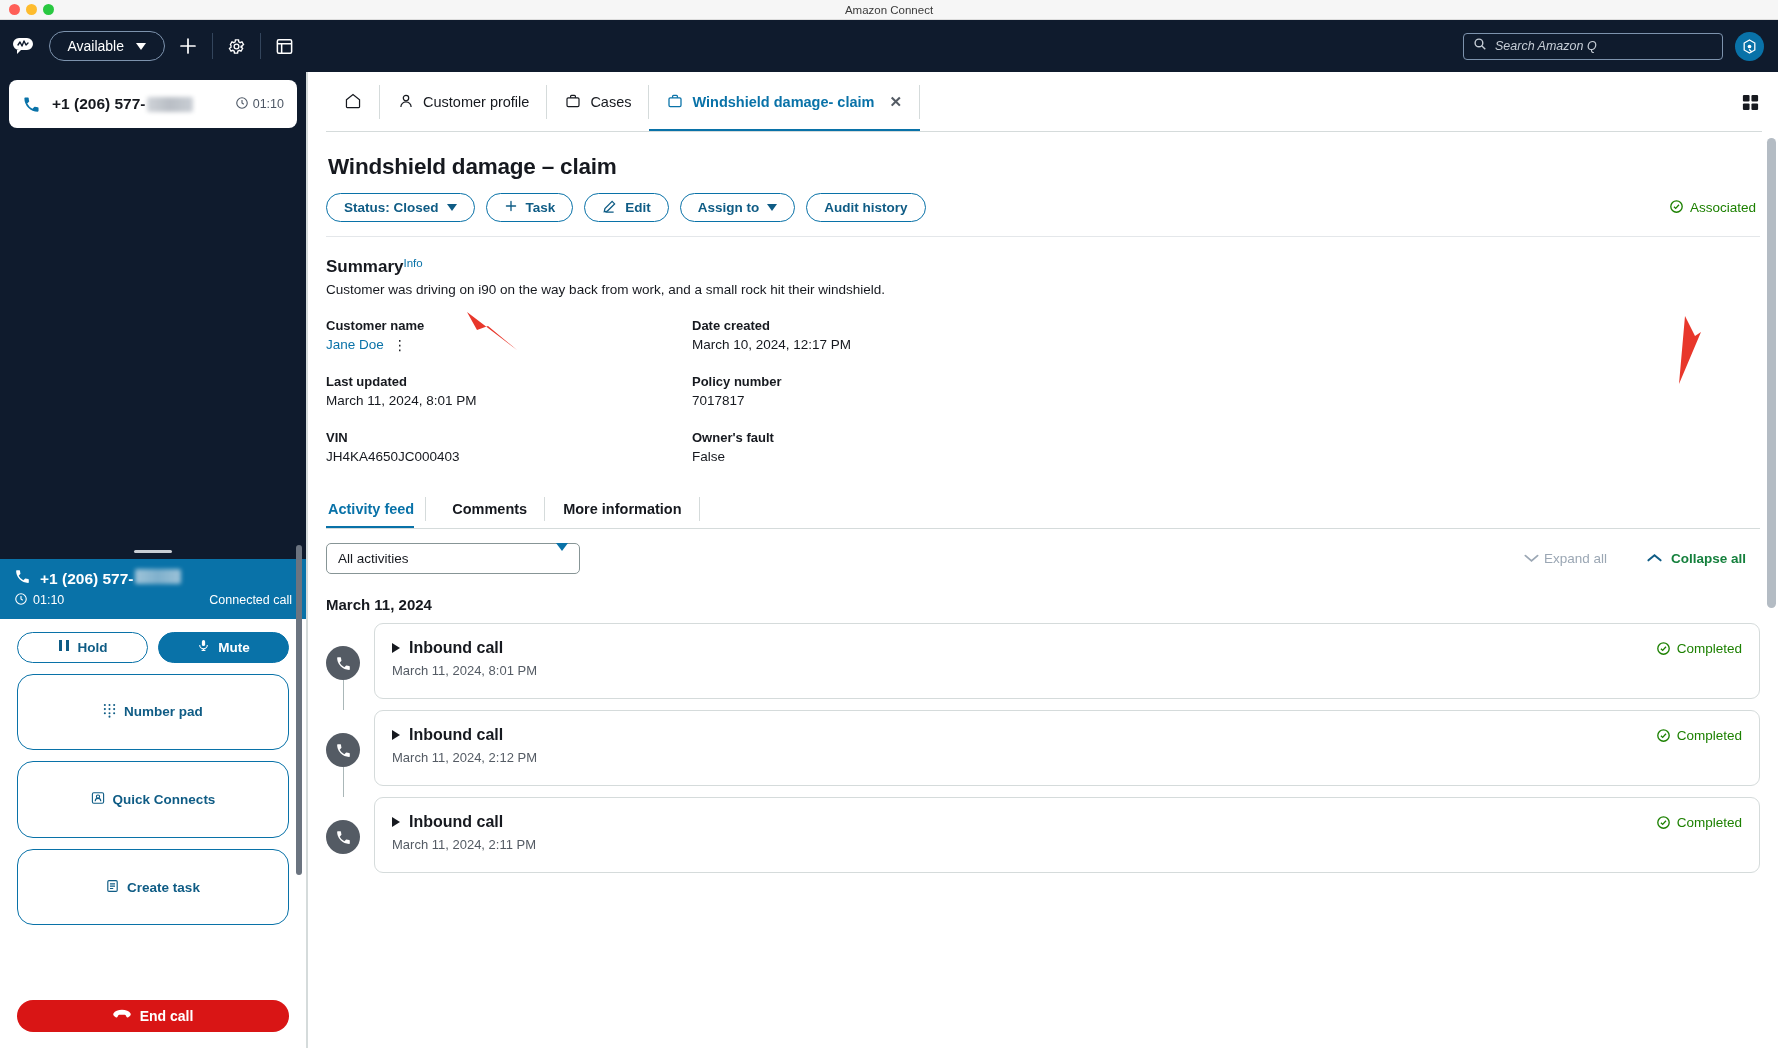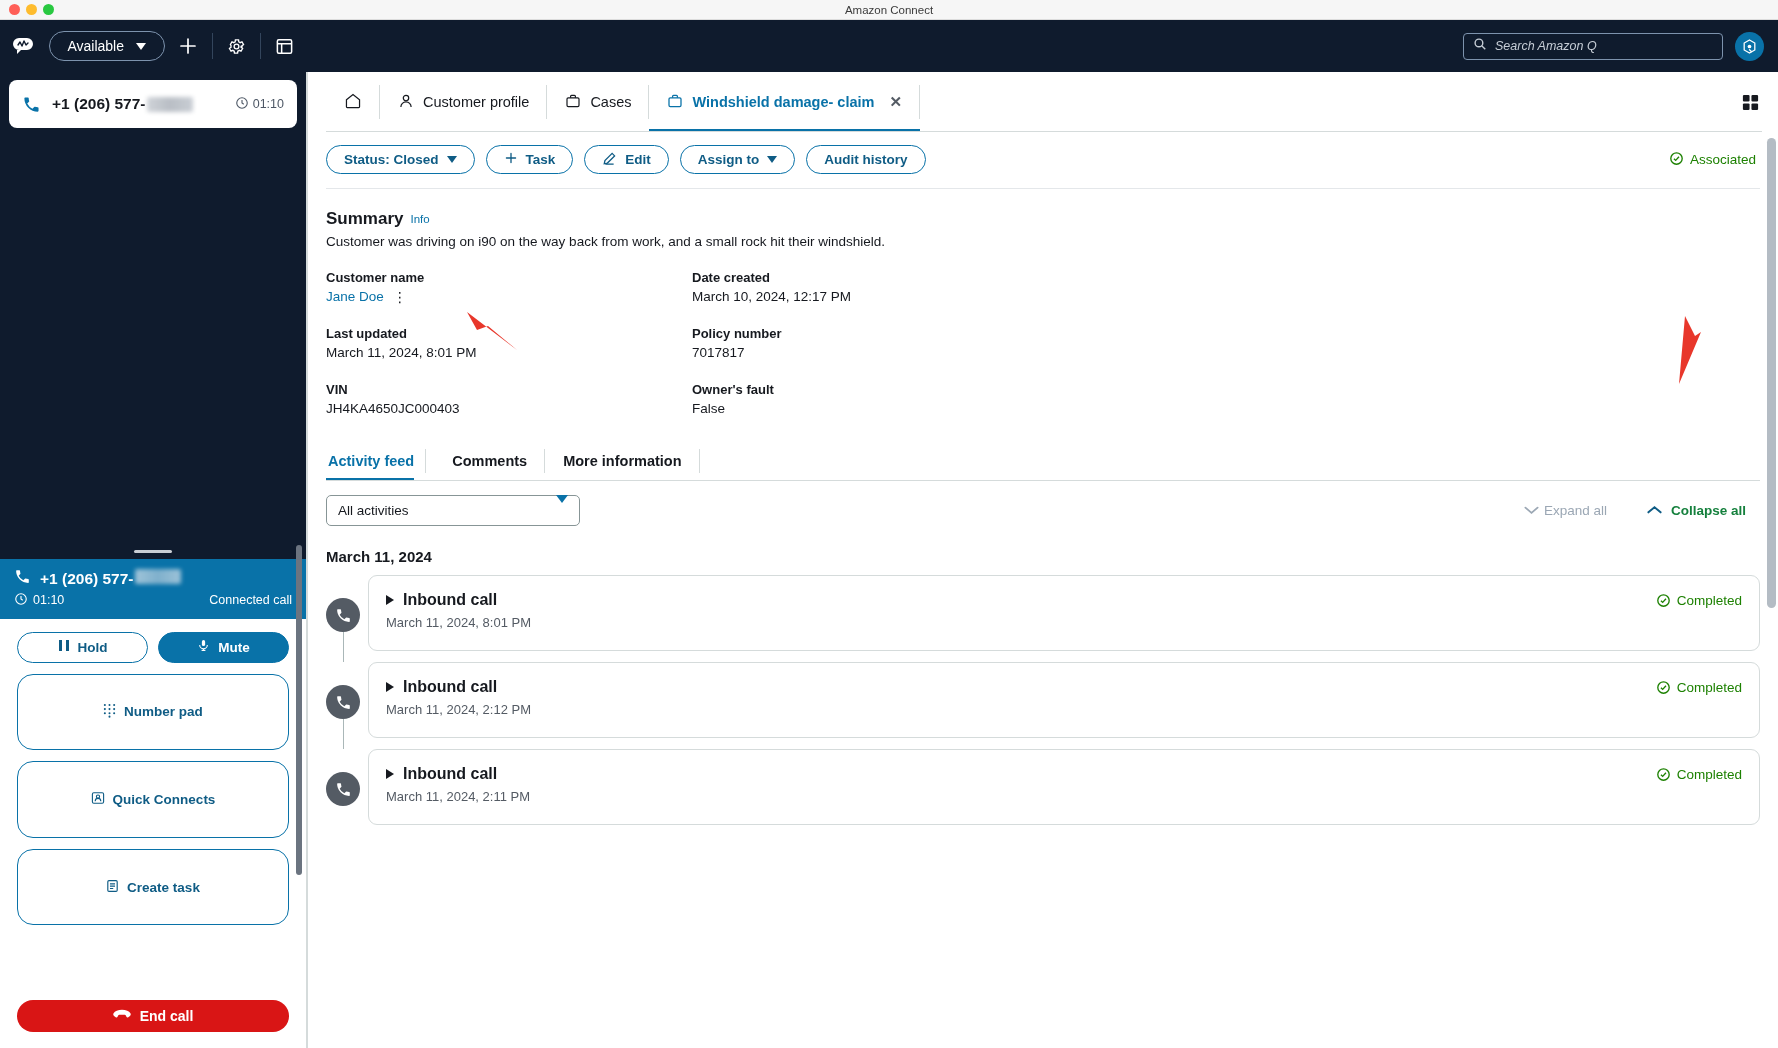--- a/index.html
+++ b/index.html
@@ -140,21 +140,21 @@
 
   .actionrow { display: flex; align-items: center; gap: 11px; margin-top: 13px; padding-bottom: 14px;
     border-bottom: 1px solid #e4e7ea; }
   .act-btn {
     height: 29px; border: 1.6px solid #0972a8; border-radius: 15px; background: #fff;
     color: #0f5c85; font-size: 13.5px; font-weight: 700;
     display: flex; align-items: center; gap: 8px; padding: 0 17px; white-space: nowrap;
   }
   .assoc { margin-left: auto; color: #1d8102; font-size: 13.5px; display: flex; align-items: center; gap: 6px; padding-right: 4px;}
 
-  .summary-h { margin-top: 20px; display: flex; align-items: center; gap: 7px; }
+  .summary-h { margin-top: 20px; display: flex; align-items: flex-start; }
   .summary-h h3 { font-size: 17px; font-weight: 700; color: #16191f; }
   .info-link { font-size: 11.5px; color: #0972a8; }
   .summary-text { font-size: 13.5px; color: #16191f; margin-top: 5px; }
 
   .fields { margin-top: 21px; }
   .field-row { display: flex; }
   .field { width: 366px; margin-bottom: 22px; }
   .field-label { font-size: 13px; font-weight: 700; color: #16191f; }
   .field-val { font-size: 13.5px; color: #16191f; margin-top: 4px; }
   .field-val.link { color: #0972a8; display: flex; align-items: center; gap: 9px; }
@@ -177,21 +177,21 @@
   }
   .filter-select .caret { margin-left: auto; color: #0972a8; }
   .caret-blue { width:0;height:0;border-left:6px solid transparent;border-right:6px solid transparent;border-top:8px solid #0972a8; }
   .expand-group { margin-left: auto; display: flex; align-items: center; gap: 40px; padding-right: 14px; }
   .expand-all { color: #9ba7b4; font-size: 13.5px; display: flex; align-items: flex-end; gap: 5px; }
   .collapse-all { color: #15803d; font-size: 13.5px; font-weight: 700; display: flex; align-items: center; gap: 9px; }
 
   .day-header { font-size: 15px; font-weight: 700; color: #16191f; margin-top: 22px; }
 
   .timeline { margin-top: 10px; position: relative; }
-  .tl-item { display: flex; gap: 8px; position: relative; padding-bottom: 11px; }
+  .tl-item { display: flex; gap: 14px; position: relative; padding-bottom: 11px; }
   .tl-rail { width: 34px; flex-shrink: 0; display: flex; flex-direction: column; align-items: center; position: relative; }
   .tl-dot { width: 34px; height: 34px; border-radius: 50%; background: #545b64;
     display: flex; align-items: center; justify-content: center; margin-top: 23px; z-index: 2; }
   .tl-line { position: absolute; top: 57px; bottom: -11px; width: 1px; background: #aab7b8; }
   .tl-card { flex: 1; border: 1px solid #d5dbdb; border-radius: 9px; background: #fff;
     padding: 15px 17px 16px 17px; display: flex; min-height: 76px; }
   .tl-main { flex: 1; }
   .tl-title { font-size: 16px; font-weight: 700; color: #16191f; display: flex; align-items: center; gap: 9px; }
   .tri-right { width: 0; height: 0; border-top: 5px solid transparent; border-bottom: 5px solid transparent; border-left: 8px solid #16191f; }
   .tl-time { font-size: 13px; color: #545b64; margin-top: 6px; }
@@ -447,20 +447,21 @@
             <rect x="2" y="11" width="7" height="7" rx="1.2"></rect>
               <rect x="11" y="11" width="7" height="7" rx="1.2"></rect>
           </svg>
         </div>
         <div class="tabbar-line"></div>
       </div>
 
 
       <div class="pagebody">
 
+        <div class="case-title">Windshield damage – claim</div>
 
         <div class="actionrow">
           <div class="act-btn">
             <span>Status: Closed</span>
             <span class="caret-dn" style="color:#0f5c85"></span>
           </div>
           <div class="act-btn">
             <span>
               <svg width="14" height="14" viewBox="0 0 20 20">
                   <path d="M10 3.5v13M3.5 10h13" stroke="#0f5c85" stroke-width="1.9" stroke-linecap="round"></path>

